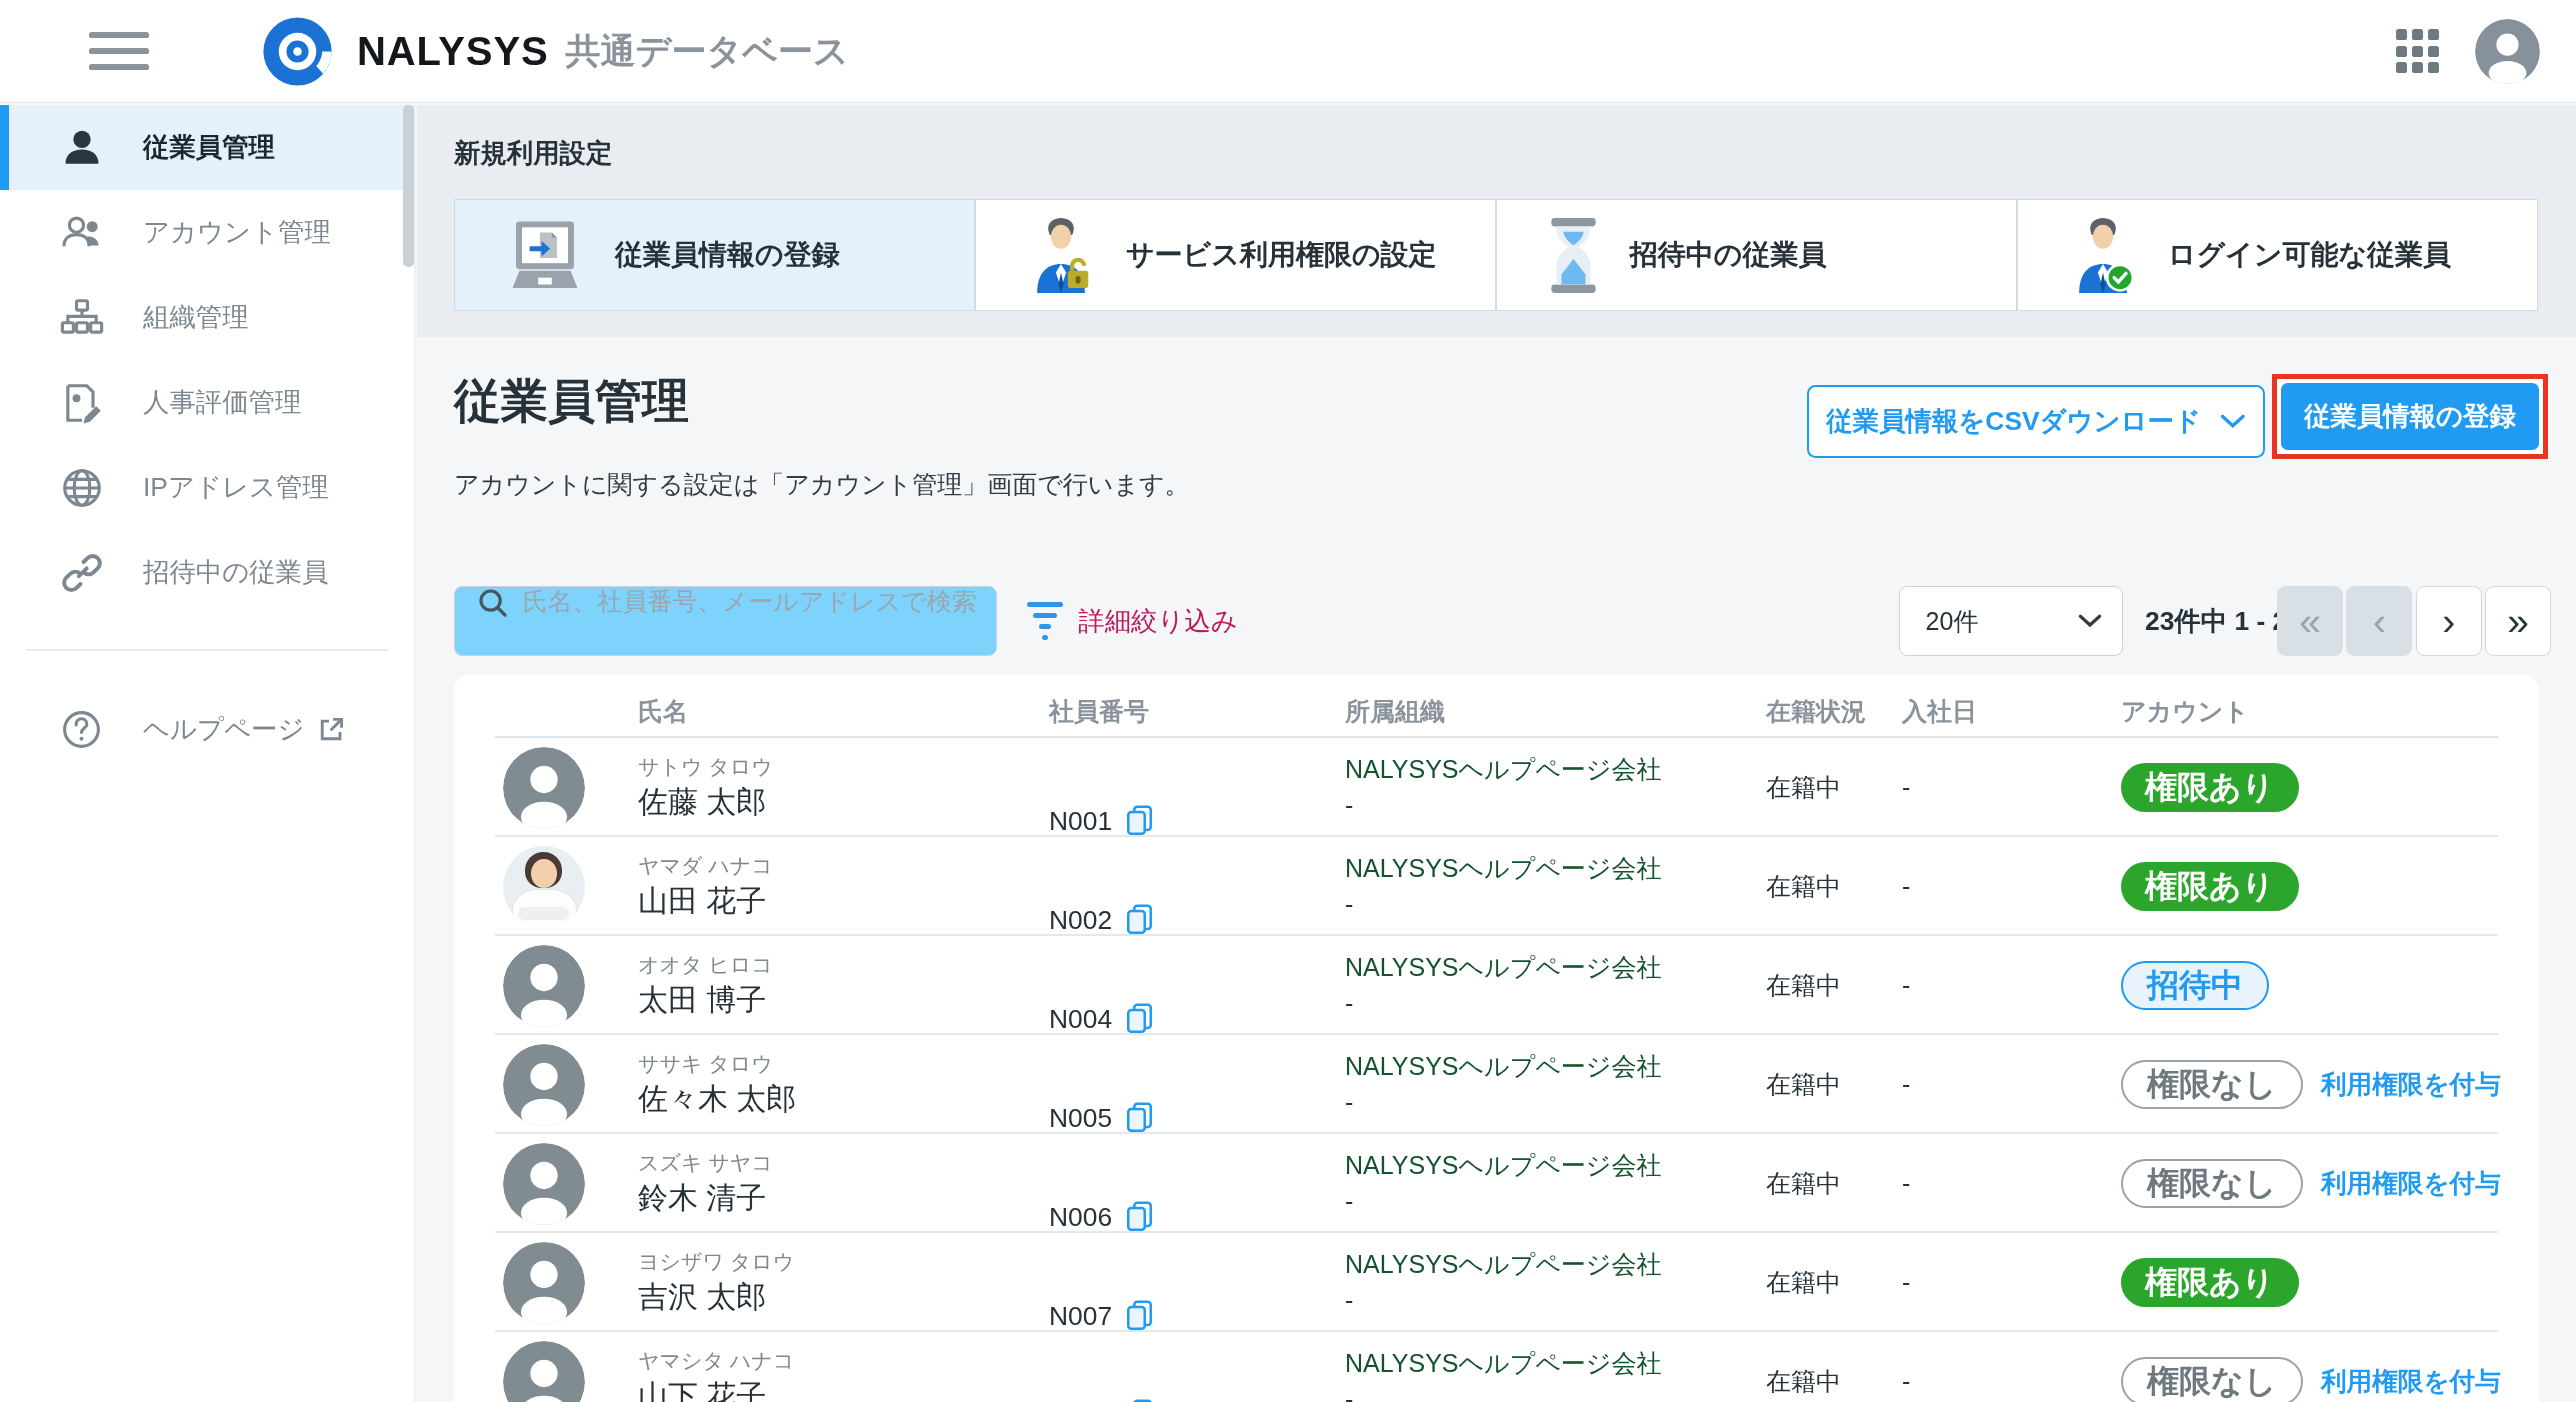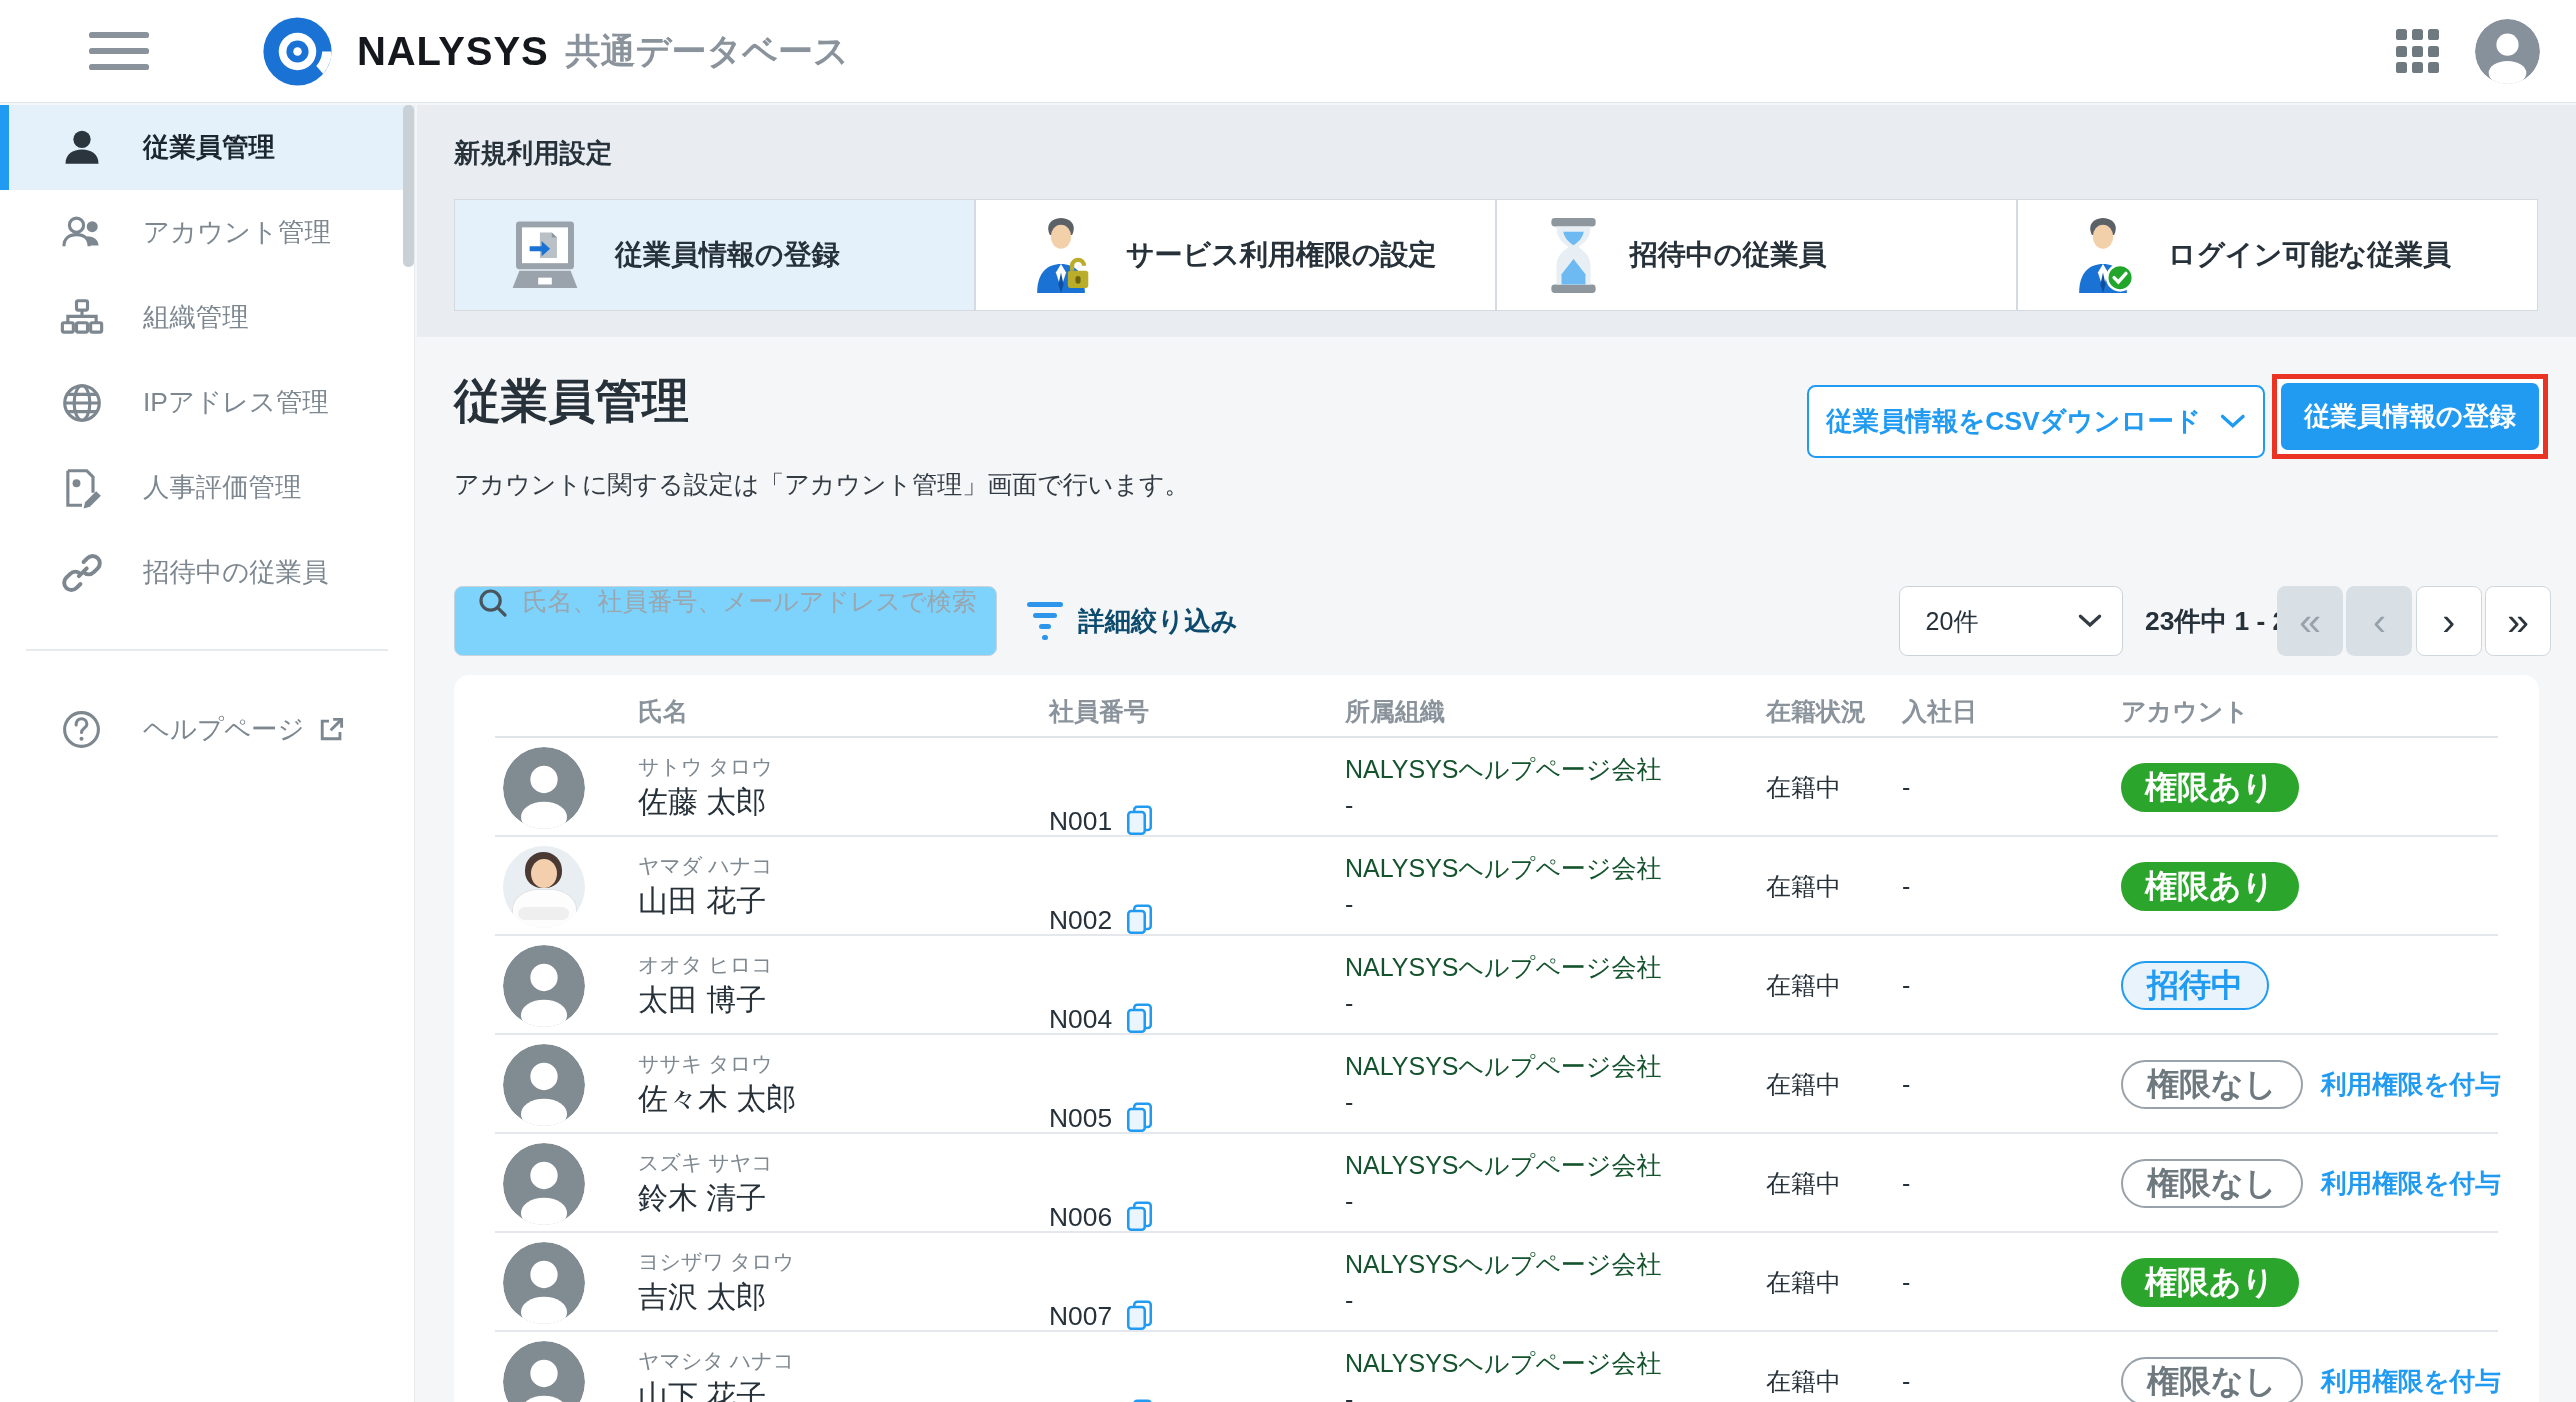--- a/index.html
+++ b/index.html
@@ -51,21 +51,21 @@
   .primary-btn{width:100%;height:100%;background:#219bf2;border:none;border-radius:6.8px;color:#fff;
     font-size:26.4px;font-weight:700;cursor:pointer;font-family:inherit;display:flex;align-items:center;justify-content:center}
   .desc{position:absolute;left:37px;top:129px;font-size:25px;color:#333c44;line-height:39px}
   
   .search-box{position:absolute;left:37px;top:250px;width:543px;height:70px;background:#7dd3fc;border:1.7px solid #c9d2d9;
     border-radius:8.5px;display:flex;align-items:flex-start}
   .search-box svg{margin-left:22px}
   .search-box input{border:none;outline:none;margin-left:13.6px;width:460px;font-size:25px;color:#26313a;font-family:inherit;background:transparent}
   .search-box input::placeholder{color:#9aa5ae}
   .filter-link{position:absolute;left:610px;top:250px;height:70px;display:flex;align-items:center;gap:15.3px;cursor:pointer;
-    color:#0c4a6e;font-size:26.4px;font-weight:700}
+    color:#be185d;font-size:26.4px;font-weight:400}
   .f-ic{display:flex;flex-direction:column;align-items:center;gap:6px}
   .f-ic i{display:block;height:5.1px;border-radius:2.6px;background:#2e96ea}
   .size-select{position:absolute;left:1482px;top:250px;width:224px;height:70px;background:#fff;border:1.7px solid #c9d2d9;border-radius:8.5px;
     display:flex;align-items:center;cursor:pointer}
   .size-select .val{margin-left:25.6px;font-size:25px;color:#26313a}
   .size-select svg{margin-left:auto;margin-right:20.4px}
   .range-text{position:absolute;left:1728px;top:250px;height:70px;display:flex;align-items:center;font-size:26.4px;font-weight:700;color:#26313a;white-space:nowrap}
   .pager{position:absolute;left:1860px;top:250px;display:flex;gap:3.4px}
   .pg-btn{width:66px;height:70px;border-radius:8.5px;display:flex;align-items:center;justify-content:center;
     font-size:39px;line-height:1;cursor:pointer;background:#fff;border:1.7px solid #cfd6dc;color:#2b353d}
@@ -171,37 +171,37 @@
         <rect x="3" y="34" width="14" height="12" rx="2"></rect>
           <rect x="21" y="34" width="14" height="12" rx="2"></rect>
           <rect x="39" y="34" width="14" height="12" rx="2"></rect>
       </svg>
     </span>
     <span class="lbl">組織管理</span>
   </div>
   <div class="side-item">
     <span class="ic">
       <svg viewBox="0 0 56 56" width="44" height="44" fill="none" stroke="#7d8790" stroke-width="4">
-        <circle cx="28" cy="28" r="22"></circle>
-          <ellipse cx="28" cy="28" rx="10" ry="22"></ellipse>
-          <path d="M6 28h44M9 17h38M9 39h38"></path>
-      </svg>
-    </span>
-    <span class="lbl">IPアドレス管理</span>
-  </div>
-  <div class="side-item">
-    <span class="ic">
-      <svg viewBox="0 0 56 56" width="44" height="44" fill="none" stroke="#7d8790" stroke-width="4">
         <path d="M10 6h24l8 8v20"></path>
           <path d="M10 6v44h18"></path>
         <circle cx="21" cy="22" r="5" fill="#7d8790" stroke="none"></circle>
         <path d="M32 46l14-14 6 6-14 14-8 2z" fill="#7d8790" stroke="none"></path>
       </svg>
     </span>
     <span class="lbl">人事評価管理</span>
+  </div>
+  <div class="side-item">
+    <span class="ic">
+      <svg viewBox="0 0 56 56" width="44" height="44" fill="none" stroke="#7d8790" stroke-width="4">
+        <circle cx="28" cy="28" r="22"></circle>
+          <ellipse cx="28" cy="28" rx="10" ry="22"></ellipse>
+          <path d="M6 28h44M9 17h38M9 39h38"></path>
+      </svg>
+    </span>
+    <span class="lbl">IPアドレス管理</span>
   </div>
   <div class="side-item">
     <span class="ic">
       <svg viewBox="0 0 56 56" width="44" height="44" fill="none" stroke="#7d8790" stroke-width="5" stroke-linecap="round">
         <path d="M24 32l10-10"></path>
         <path d="M30 14l5-5a9 9 0 0 1 13 13l-5 5a9 9 0 0 1-13 0"></path>
         <path d="M26 42l-5 5a9 9 0 0 1-13-13l5-5a9 9 0 0 1 13 0"></path>
       </svg>
     </span>
     <span class="lbl">招待中の従業員</span>

